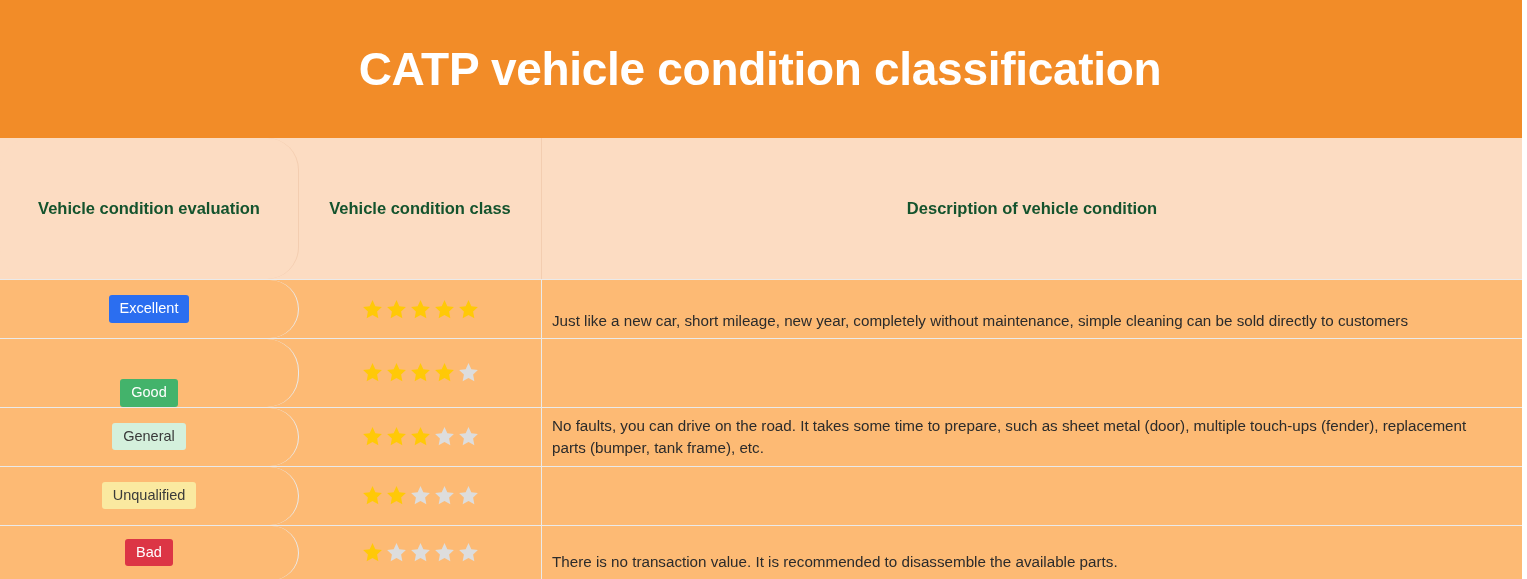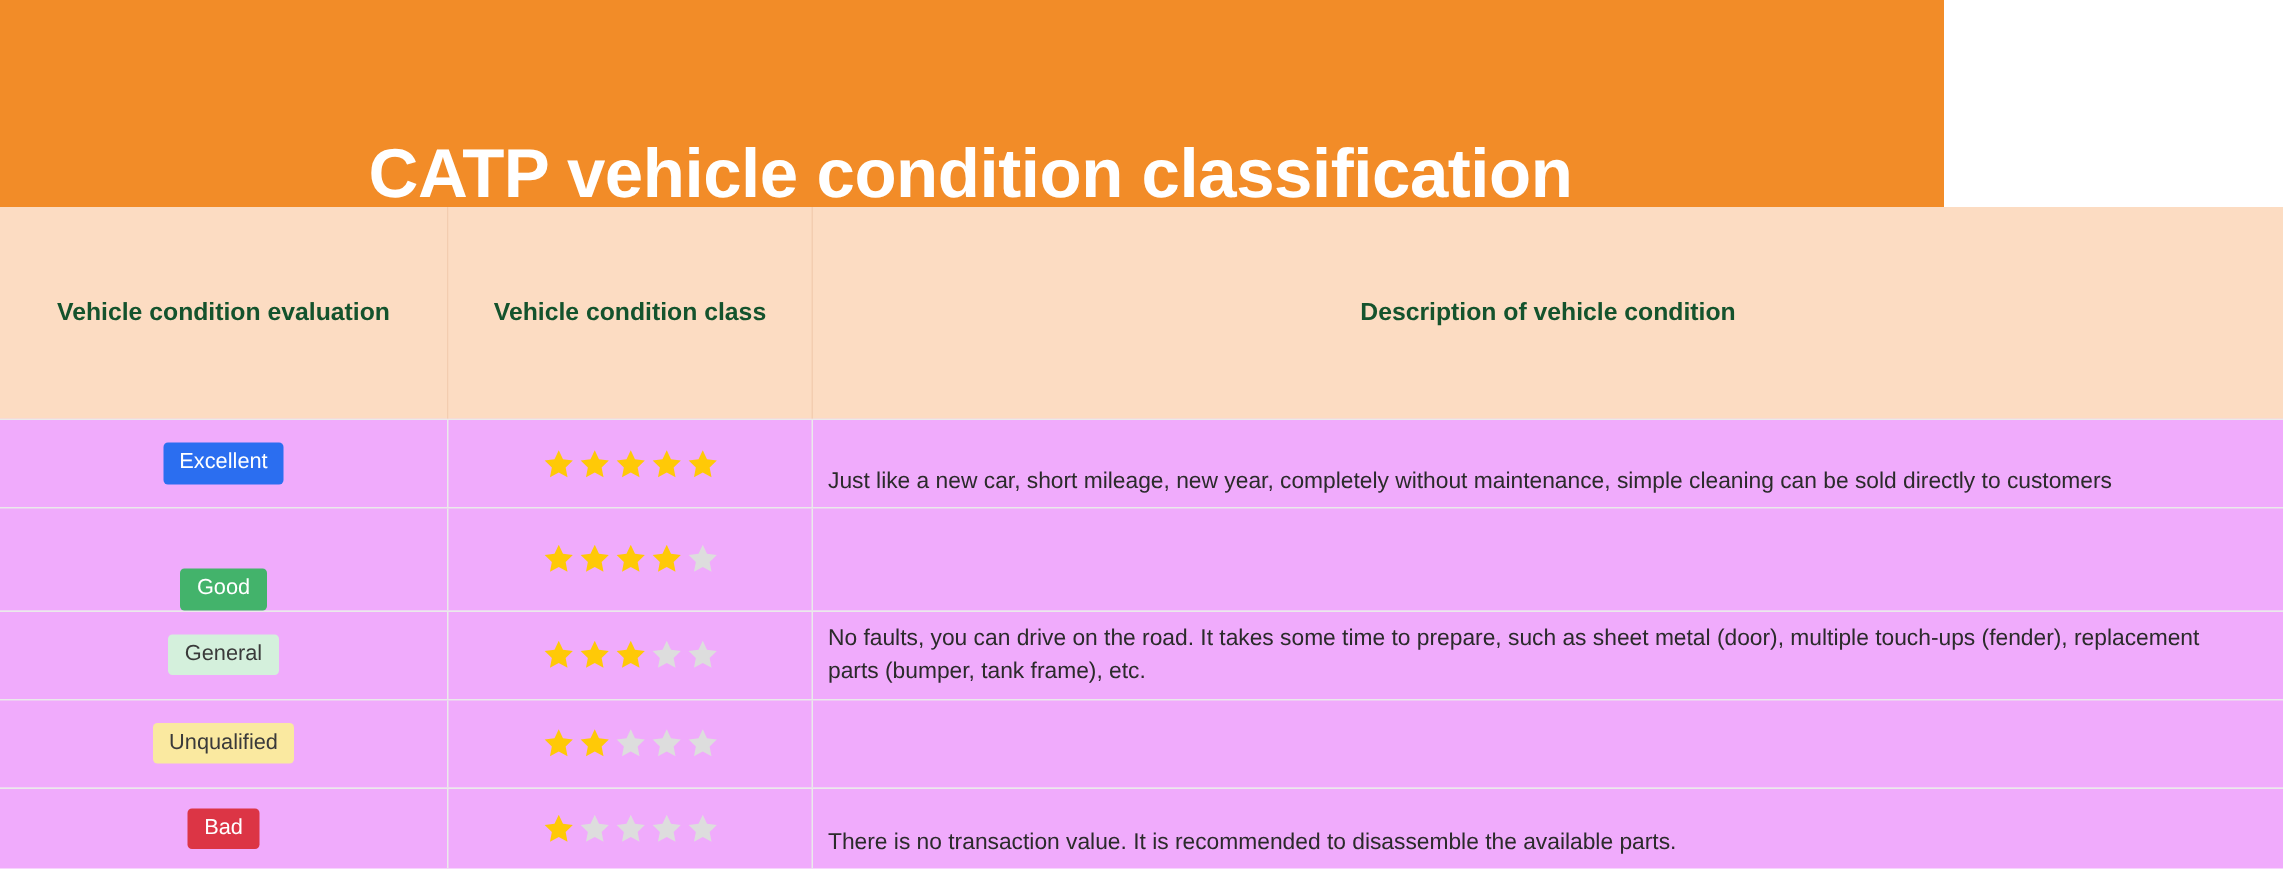--- a/index.html
+++ b/index.html
@@ -20,25 +20,25 @@
     height: 579px;
     background: #ffffff;
     box-sizing: border-box;
   }
 
   
   .title-banner {
     position: absolute;
     left: 0;
     top: 0;
-    width: 1296px;
+    width: 1522px;
     height: 138px;
     background: #F28C28;
     display: flex;
-    align-items: flex-end;
+    align-items: center;
     justify-content: center;
     box-sizing: border-box;
   }
   .title-text {
     color: #ffffff;
     font-size: 46px;
     font-weight: bold;
     letter-spacing: -0.3px;
     line-height: 1;
     text-align: center;
@@ -55,21 +55,21 @@
     height: 441px;
     box-sizing: border-box;
   }
 
   .row {
     display: flex;
     width: 100%;
     box-sizing: border-box;
   }
 
-  .col-eval   { width: 299px; flex: 0 0 299px; box-sizing: border-box; }
+  .col-eval   { width: 299px; flex: 0 0 299px; box-sizing: border-box; border-radius: 32px; }
   .col-class  { width: 243px; flex: 0 0 243px; box-sizing: border-box; }
   .col-desc   { flex: 1 1 auto; box-sizing: border-box; }
 
   
   .head-row {
     height: 141px;
     background: #FCDCC2;
   }
   .head-row .col-eval,
   .head-row .col-class,
@@ -85,21 +85,21 @@
     font-size: 16.5px;
     font-weight: bold;
     width: 100%;
     text-align: center;
     line-height: 1.2;
   }
 
   
   .data-row {
     min-height: 59px;
-    background: #f0abfc;
+    background: #fdba74;
     border-top: 1px solid #EAEAEA;
   }
   .data-row .col-eval,
   .data-row .col-class {
     display: flex;
     align-items: center;
     justify-content: center;
     border-right: 1px solid #EAEAEA;
   }
   .data-row .col-desc {

